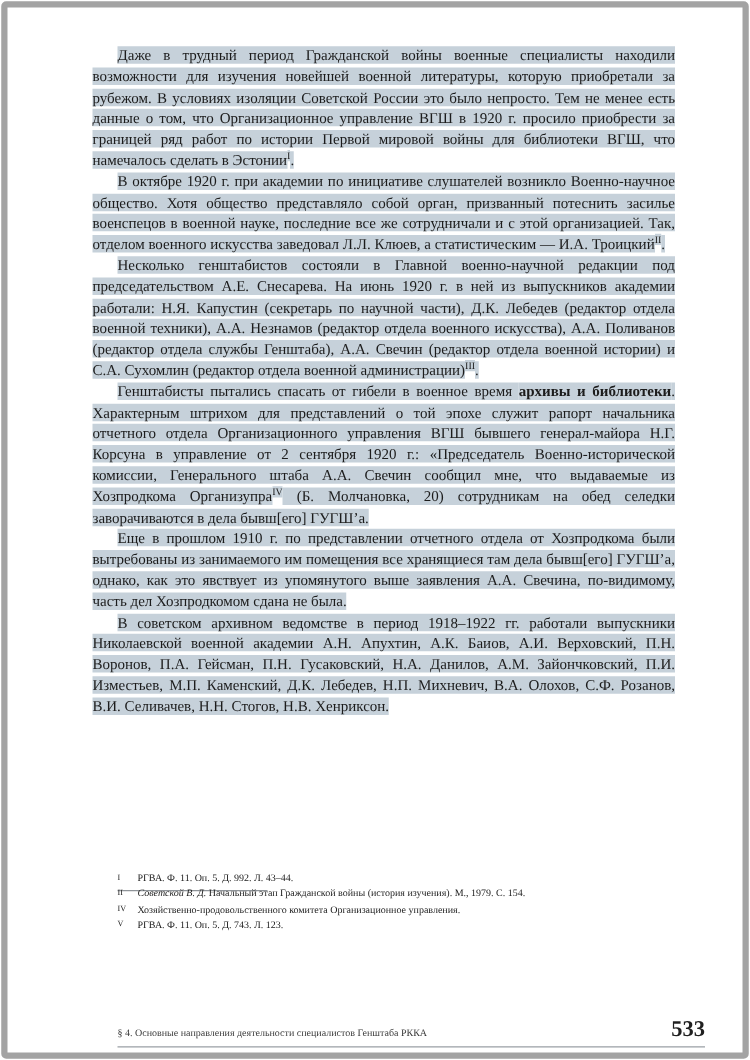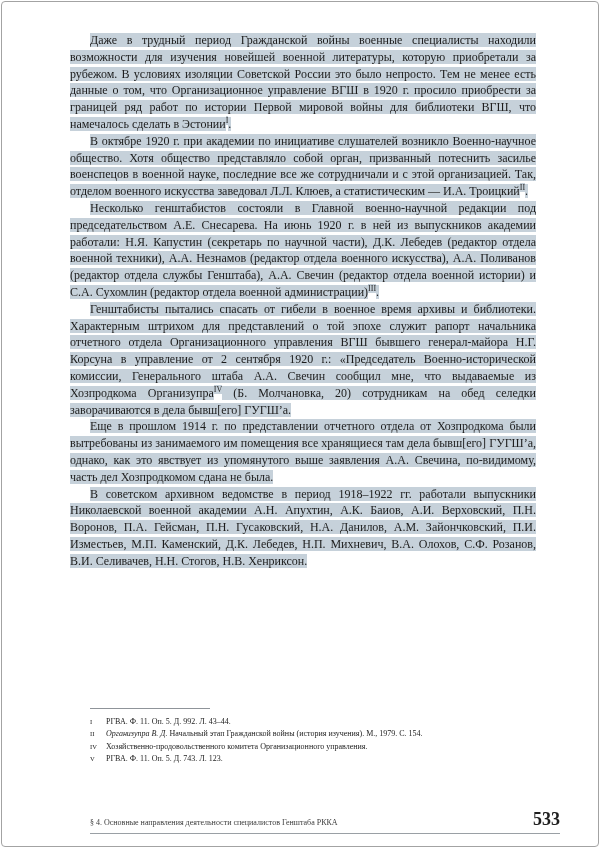--- a/index.html
+++ b/index.html
@@ -8,53 +8,53 @@
     width: 600px; height: 848px;
     font-family: "Liberation Serif", serif;
     position: relative;
     overflow: hidden;
   }
   .page {
     position: absolute;
     left: 1px; top: 1px;
     width: 598px; height: 846px;
     background: #ffffff;
-    border: 1px solid #a3a3a3;
+    border: 5px solid #a3a3a3;
     border-radius: 4px;
     overflow: hidden;
   }
   .body-text {
     position: absolute;
     top: 30px; left: 68px;
     width: 466px;
     color: #1c1c1c;
   }
   p.para {
     font-size: 12px;
     line-height: 16.8px;
     text-align: justify;
     text-indent: 20px;
   }
   .hl { background-color: var(--hl, #c6d1da); }
-  .bold { font-weight: normal; }
+  .bold { font-weight: bold; }
   .italic { font-style: italic; }
   sup.ref {
     font-size: 8px;
     vertical-align: super;
     line-height: 0;
   }
   .fn-sep {
     position: absolute;
     top: 706px; left: 88px;
     width: 120px; height: 0;
     border-top: 1px solid #8f9499;
   }
   .footnotes {
     position: absolute;
-    top: 714px; left: 88px;
+    top: 691px; left: 88px;
     width: 452px;
     color: #222;
   }
   .footnote {
     position: relative;
     padding-left: 16px;
     font-size: 8px;
     line-height: 12.4px;
     text-align: left;
   }
@@ -89,30 +89,30 @@
 </head>
 <body>
 
 <div class="page">
 
   <div class="body-text" id="paragraphs">
       <p class="para"><span class="hl">Даже в трудный период Гражданской войны военные специалисты находили возможности для изучения новейшей военной литературы, которую приобретали за рубежом. В условиях изоляции Советской России это было непросто. Тем не менее есть данные о том, что Организационное управление ВГШ в 1920 г. просило приобрести за границей ряд работ по истории Первой мировой войны для библиотеки ВГШ, что намечалось сделать в Эстонии</span><sup class="ref hl">I</sup><span class="hl">.</span></p>
       <p class="para"><span class="hl">В октябре 1920 г. при академии по инициативе слушателей возникло Военно-научное общество. Хотя общество представляло собой орган, призванный потеснить засилье военспецов в военной науке, последние все же сотрудничали и с этой организацией. Так, отделом военного искусства заведовал Л.Л. Клюев, а статистическим — И.А. Троицкий</span><sup class="ref hl">II</sup><span class="hl">.</span></p>
       <p class="para"><span class="hl">Несколько генштабистов состояли в Главной военно-научной редакции под председательством А.Е. Снесарева. На июнь 1920 г. в ней из выпускников академии работали: Н.Я. Капустин (секретарь по научной части), Д.К. Лебедев (редактор отдела военной техники), А.А. Незнамов (редактор отдела военного искусства), А.А. Поливанов (редактор отдела службы Генштаба), А.А. Свечин (редактор отдела военной истории) и С.А. Сухомлин (редактор отдела военной администрации)</span><sup class="ref hl">III</sup><span class="hl">.</span></p>
       <p class="para"><span class="hl">Генштабисты пытались спасать от гибели в военное время </span><span class="hl bold">архивы и библиотеки</span><span class="hl">. Характерным штрихом для представлений о той эпохе служит рапорт начальника отчетного отдела Организационного управления ВГШ бывшего генерал-майора Н.Г. Корсуна в управление от 2 сентября 1920 г.: «Председатель Военно-исторической комиссии, Генерального штаба А.А. Свечин сообщил мне, что выдаваемые из Хозпродкома Организупра</span><sup class="ref hl">IV</sup><span class="hl"> (Б. Молчановка, 20) сотрудникам на обед селедки заворачиваются в дела бывш[его] ГУГШ’а.</span></p>
-      <p class="para"><span class="hl">Еще в прошлом 1914 г. по представлении отчетного отдела от Хозпродкома были вытребованы из занимаемого им помещения все хранящиеся там дела бывш[его] ГУГШ’а, однако, как это явствует из упомянутого выше заявления А.А. Свечина, по-видимому, часть дел Хозпродкомом сдана не была.</span></p>
+      <p class="para"><span class="hl">Еще в прошлом 1910 г. по представлении отчетного отдела от Хозпродкома были вытребованы из занимаемого им помещения все хранящиеся там дела бывш[его] ГУГШ’а, однако, как это явствует из упомянутого выше заявления А.А. Свечина, по-видимому, часть дел Хозпродкомом сдана не была.</span></p>
       <p class="para"><span class="hl">В советском архивном ведомстве в период 1918–1922 гг. работали выпускники Николаевской военной академии А.Н. Апухтин, А.К. Баиов, А.И. Верховский, П.Н. Воронов, П.А. Гейсман, П.Н. Гусаковский, Н.А. Данилов, А.М. Зайончковский, П.И. Изместьев, М.П. Каменский, Д.К. Лебедев, Н.П. Михневич, В.А. Олохов, С.Ф. Розанов, В.И. Селивачев, Н.Н. Стогов, Н.В. Хенриксон.</span></p>
     </div>
 
   <div class="fn-sep"></div>
 
   <div class="footnotes" id="footnotes">
       <div class="footnote"><sup class="fn-marker">I</sup><span class="">РГВА. Ф. 11. Оп. 5. Д. 992. Л. 43–44.</span></div>
-      <div class="footnote"><sup class="fn-marker">II</sup><span class="italic">Организупра В. Д.</span><span class=""> Начальный этап Гражданской войны (история изучения). М., 1979. С. 154.</span></div>
-      <div class="footnote"><sup class="fn-marker">IV</sup><span class="">Хозяйственно-продовольственного комитета Организационного управления.</span></div>
+      <div class="footnote"><sup class="fn-marker">II</sup><span class="italic">Советской В. Д.</span><span class=""> Начальный этап Гражданской войны (история изучения). М., 1979. С. 154.</span></div>
+      <div class="footnote"><sup class="fn-marker">IV</sup><span class="">Хозяйственно-продовольственного комитета Организационное управления.</span></div>
       <div class="footnote"><sup class="fn-marker">V</sup><span class="">РГВА. Ф. 11. Оп. 5. Д. 743. Л. 123.</span></div>
     </div>
 
   <div class="footer">
     <span class="footer-section">§ 4. Основные направления деятельности специалистов Генштаба РККА</span>
     <span class="page-number">533</span>
   </div>
 
 </div>
 

